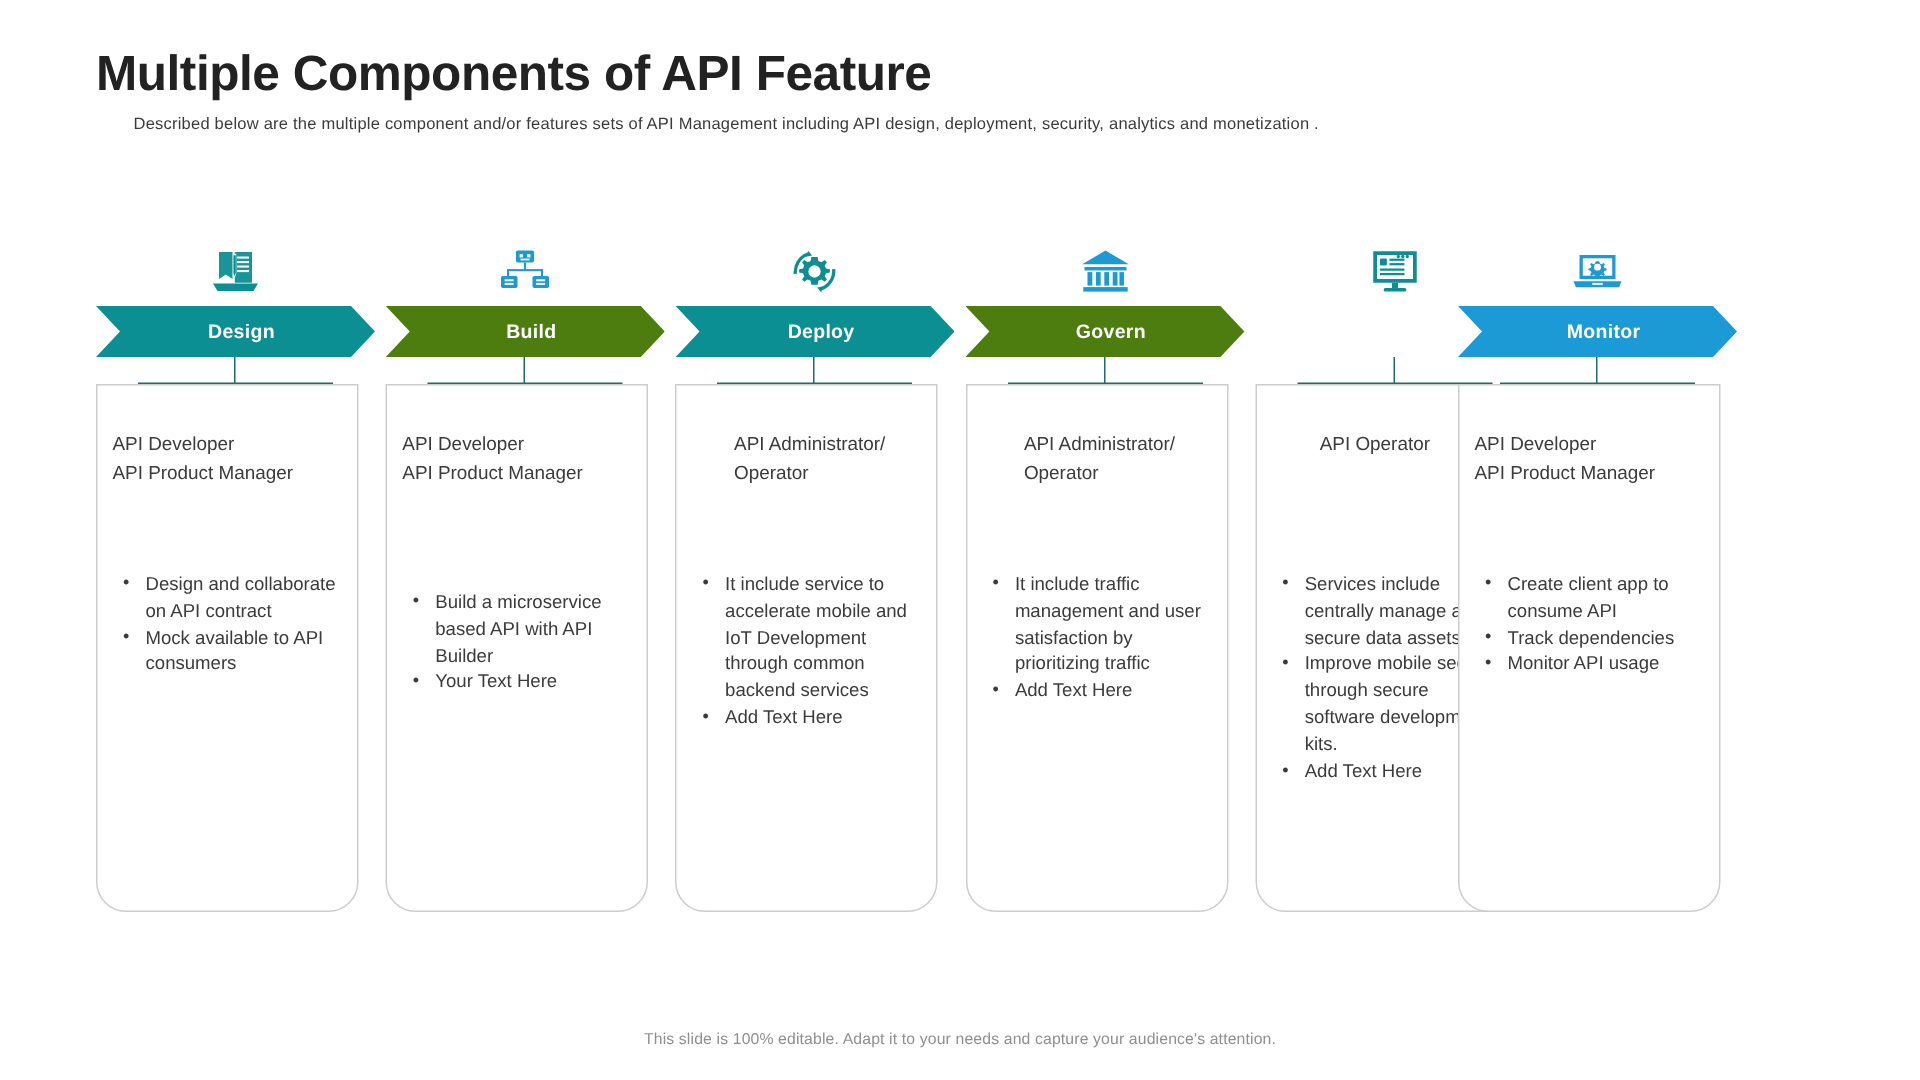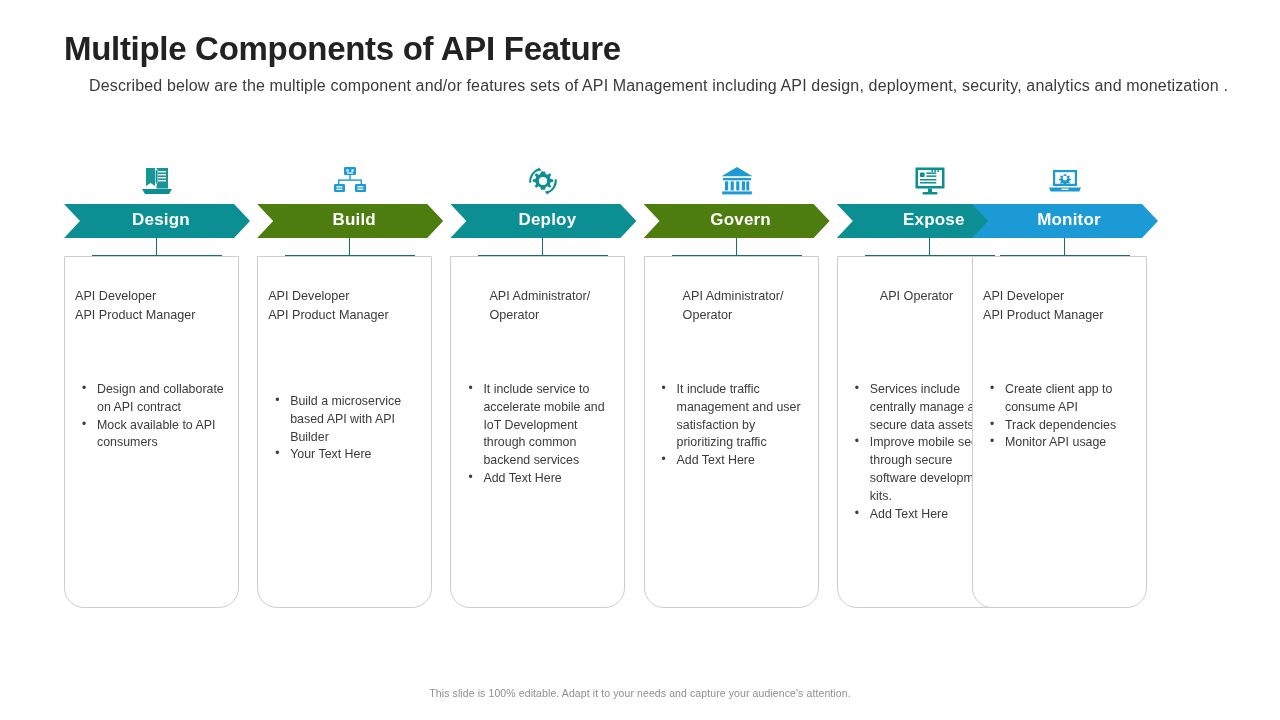--- a/index.html
+++ b/index.html
@@ -24,21 +24,21 @@
     font-size: 33px;
     font-weight: bold;
     color: #222222;
     letter-spacing: -0.3px;
     white-space: nowrap;
   }
   .page-subtitle {
     position: absolute;
     left: 65px;
     top: 77px;
-    font-size: 16px;
+    font-size: 11px;
     color: #3b3b3b;
     white-space: nowrap;
     letter-spacing: 0.15px;
     padding-left: 24px;
   }
 
   
   .process {
     position: absolute;
     left: 64px;
@@ -73,21 +73,21 @@
     left: 0;
     width: 186px;
     height: 34px;
     display: flex;
     align-items: center;
     justify-content: center;
     clip-path: polygon(0 0, 170px 0, 186px 50%, 170px 100%, 0 100%, 16px 50%);
   }
   .chevron-label {
     color: #ffffff;
-    font-size: 17px;
+    font-size: 13px;
     font-weight: bold;
     letter-spacing: 0.2px;
     position: relative;
     top: -1px;
     left: 4px;
   }
 
   
   .connector {
     position: absolute;
@@ -323,23 +323,20 @@
         <rect x="12.3" y="7.4" width="10" height="1.5"></rect>
         <rect x="12.3" y="10.4" width="10" height="1.5"></rect>
         <rect x="6" y="14" width="16.3" height="1.5"></rect>
         <rect x="6" y="17" width="16.3" height="1.5"></rect>
         <circle cx="24.2" cy="6" r="1.1"></circle>
         <circle cx="21.2" cy="6" r="1.1"></circle>
         <circle cx="18.2" cy="6" r="1.1"></circle>
       </g>
     </svg>
       </div>
-      <div class="chevron" style="background: rgb(11, 143, 146);">
-        <span class="chevron-label">Expose</span>
-      </div>
       <div class="connector">
         <div class="stem"></div>
         <div class="rule"></div>
       </div>
       <div class="card">
         <div class="role indent2">API Operator</div>
         <ul class="bullets" style="top: 124px;">
           <li>Services include centrally manage and secure data assets</li>
           <li>Improve mobile security through secure software development kits.</li>
           <li>Add Text Here</li>

